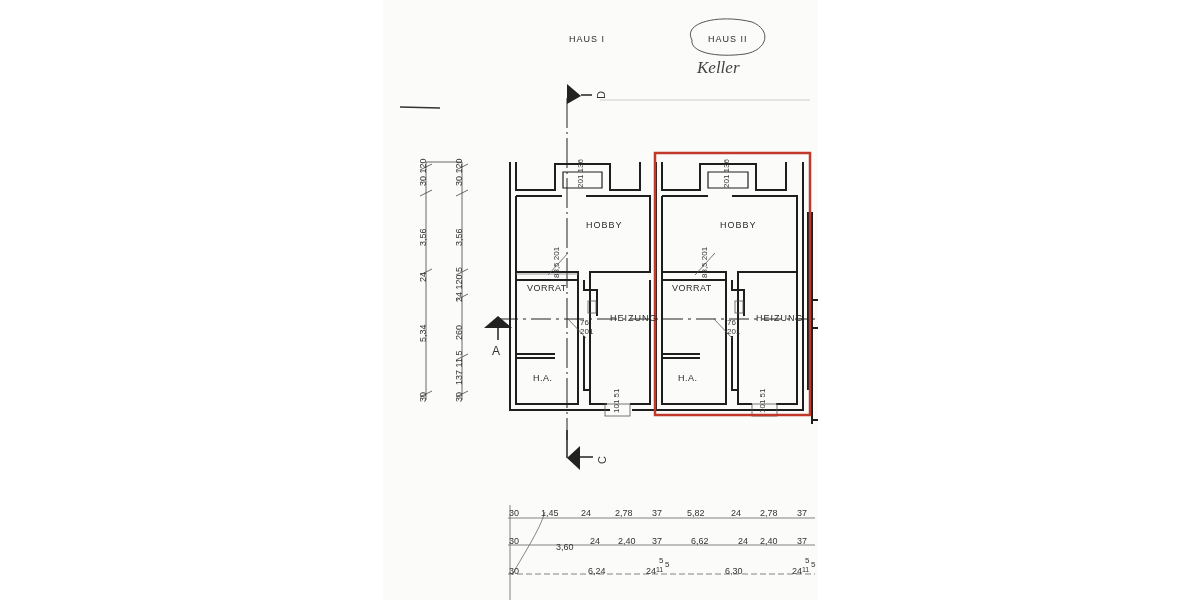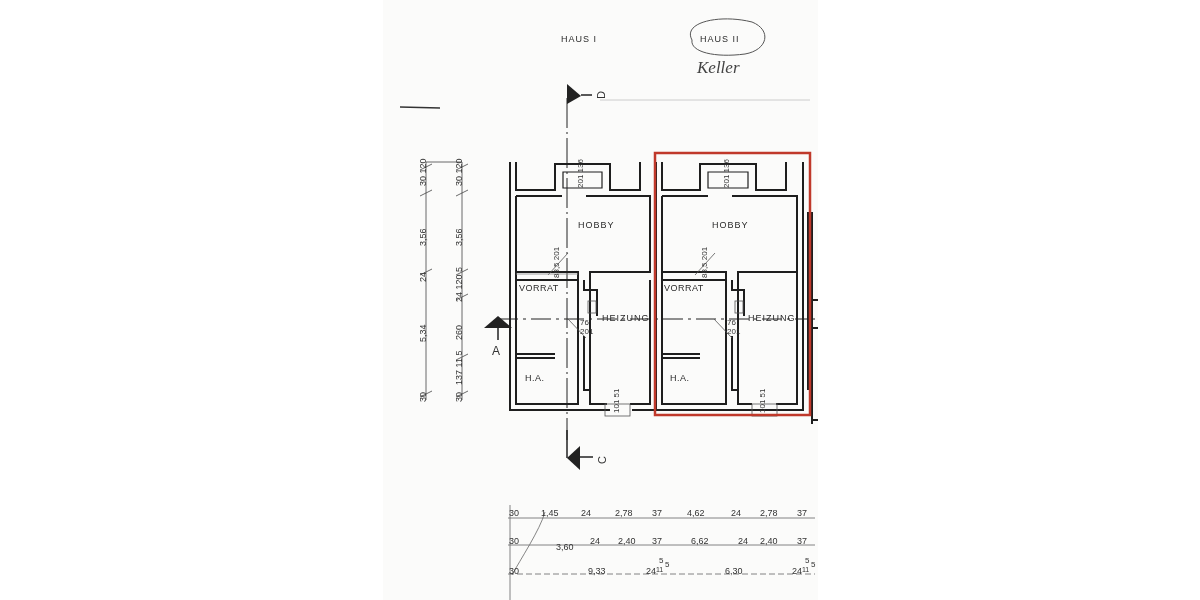--- a/index.html
+++ b/index.html
@@ -1,18 +1,18 @@
 <!DOCTYPE html>
 <html><head>
 <meta charset="utf-8">
 <style>
   html, body { margin:0; padding:0; }
   body { width:1200px; height:600px; background:#ffffff; position:relative; overflow:hidden; font-family:"Liberation Sans", sans-serif; }
   .sheet { position:absolute; left:383px; top:0; width:435px; height:600px; background:#fbfbfa; }
-  .lbl { position:absolute; color:#2a2a2a; font-size:9px; letter-spacing:1px; white-space:nowrap; }
+  .lbl { position:absolute; color:#2a2a2a; font-size:9px; letter-spacing:1px; white-space:nowrap;margin-left:8px; }
   .dim { position:absolute; color:#333; font-size:9px; white-space:nowrap; }
   .vdim { position:absolute; color:#333; font-size:9px; white-space:nowrap; transform:rotate(-90deg); transform-origin:left top; }
   .hand { position:absolute; font-family:"DejaVu Serif", serif; font-style:italic; font-size:17px; color:#444; }
   svg { position:absolute; left:0; top:0; }
 </style>
 </head>
 <body>
 
 <div class="sheet"></div>
 
@@ -149,41 +149,41 @@
     <div>201</div>
   </div>
 <div class="vdim" style="left:758px; top:413px; font-size:8px;"><span>101</span> <span>51</span></div>
 
 <div>
   <div class="dim" style="left:509px; top:508px;">30</div>
   <div class="dim" style="left:541px; top:508px;">1,45</div>
   <div class="dim" style="left:581px; top:508px;">24</div>
   <div class="dim" style="left:615px; top:508px;">2,78</div>
   <div class="dim" style="left:652px; top:508px;">37</div>
-  <div class="dim" style="left:687px; top:508px;">4,62</div>
+  <div class="dim" style="left:687px; top:508px;">5,82</div>
   <div class="dim" style="left:731px; top:508px;">24</div>
   <div class="dim" style="left:760px; top:508px;">2,78</div>
   <div class="dim" style="left:797px; top:508px;">37</div>
 </div>
 
 <div>
   <div class="dim" style="left:509px; top:536px;">30</div>
   <div class="dim" style="left:556px; top:536px;margin-top:6px;">3,60</div>
   <div class="dim" style="left:590px; top:536px;">24</div>
   <div class="dim" style="left:618px; top:536px;">2,40</div>
   <div class="dim" style="left:652px; top:536px;">37</div>
   <div class="dim" style="left:691px; top:536px;">6,62</div>
   <div class="dim" style="left:738px; top:536px;">24</div>
   <div class="dim" style="left:760px; top:536px;">2,40</div>
   <div class="dim" style="left:797px; top:536px;">37</div>
 </div>
 
 <div>
   <div class="dim" style="left:509px; top:566px;">30</div>
-  <div class="dim" style="left:588px; top:566px;">9,33</div>
+  <div class="dim" style="left:588px; top:566px;">6,24</div>
   <div class="dim" style="left:646px; top:566px;">24</div>
   <div class="dim" style="left:656px; top:566px; font-size:7px;">11</div>
   <div class="dim" style="left:659px; top:556px; font-size:8px;">5</div>
   <div class="dim" style="left:665px; top:560px; font-size:8px;">5</div>
   <div class="dim" style="left:725px; top:566px;">6,30</div>
   <div class="dim" style="left:792px; top:566px;">24</div>
   <div class="dim" style="left:802px; top:566px; font-size:7px;">11</div>
   <div class="dim" style="left:805px; top:556px; font-size:8px;">5</div>
   <div class="dim" style="left:811px; top:560px; font-size:8px;">5</div>
 </div>

